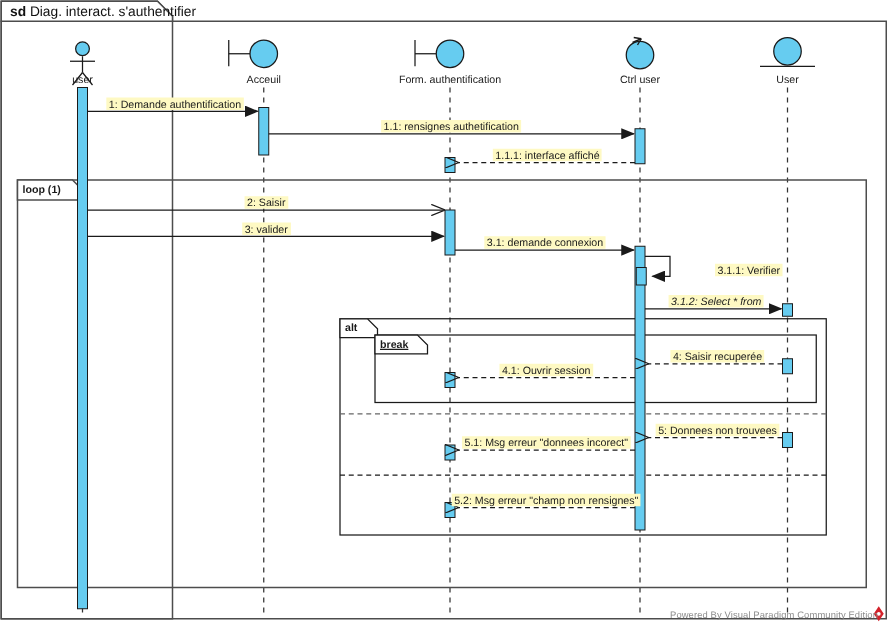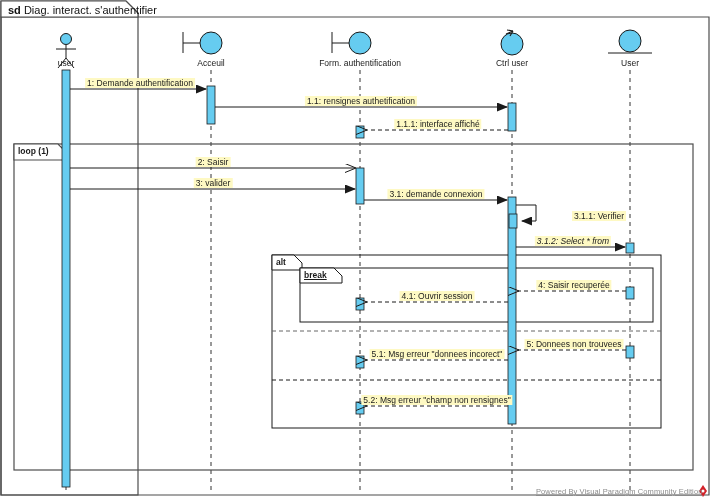--- a/index.html
+++ b/index.html
@@ -176,13 +176,13 @@
 <div class="lbl ctr msg-lbl" style="left:213px;top:178px;">3: valider</div>
 <div class="lbl ctr msg-lbl" style="left:436px;top:189px;text-align:center;">3.1: demande connexion</div>
 <div class="lbl msg-lbl" style="left:543px;top:211px;margin-left:29px;">3.1.1: Verifier</div>
 <div class="lbl ctr msg-lbl" style="left:573px;top:236px;font-style:italic;">3.1.2: Select * from</div>
 <div class="lbl ctr msg-lbl" style="left:574px;top:280px;">4: Saisir recuperée</div>
 <div class="lbl ctr msg-lbl" style="left:437px;top:291px;">4.1: Ouvrir session</div>
 <div class="lbl ctr msg-lbl" style="left:574px;top:339px;">5: Donnees non trouvees</div>
 <div class="lbl ctr msg-lbl" style="left:437px;top:349px;">5.1: Msg erreur "donnees incorect"</div>
 <div class="lbl ctr msg-lbl" style="left:437px;top:395px;">5.2: Msg erreur "champ non rensignes"</div>
 
-<div class="watermark" style="left:536px;top:487px;text-decoration:underline;">Powered By  Visual Paradigm Community Edition</div>
+<div class="watermark" style="left:536px;top:487px;">Powered By  Visual Paradigm Community Edition</div>
 
 </body></html>

